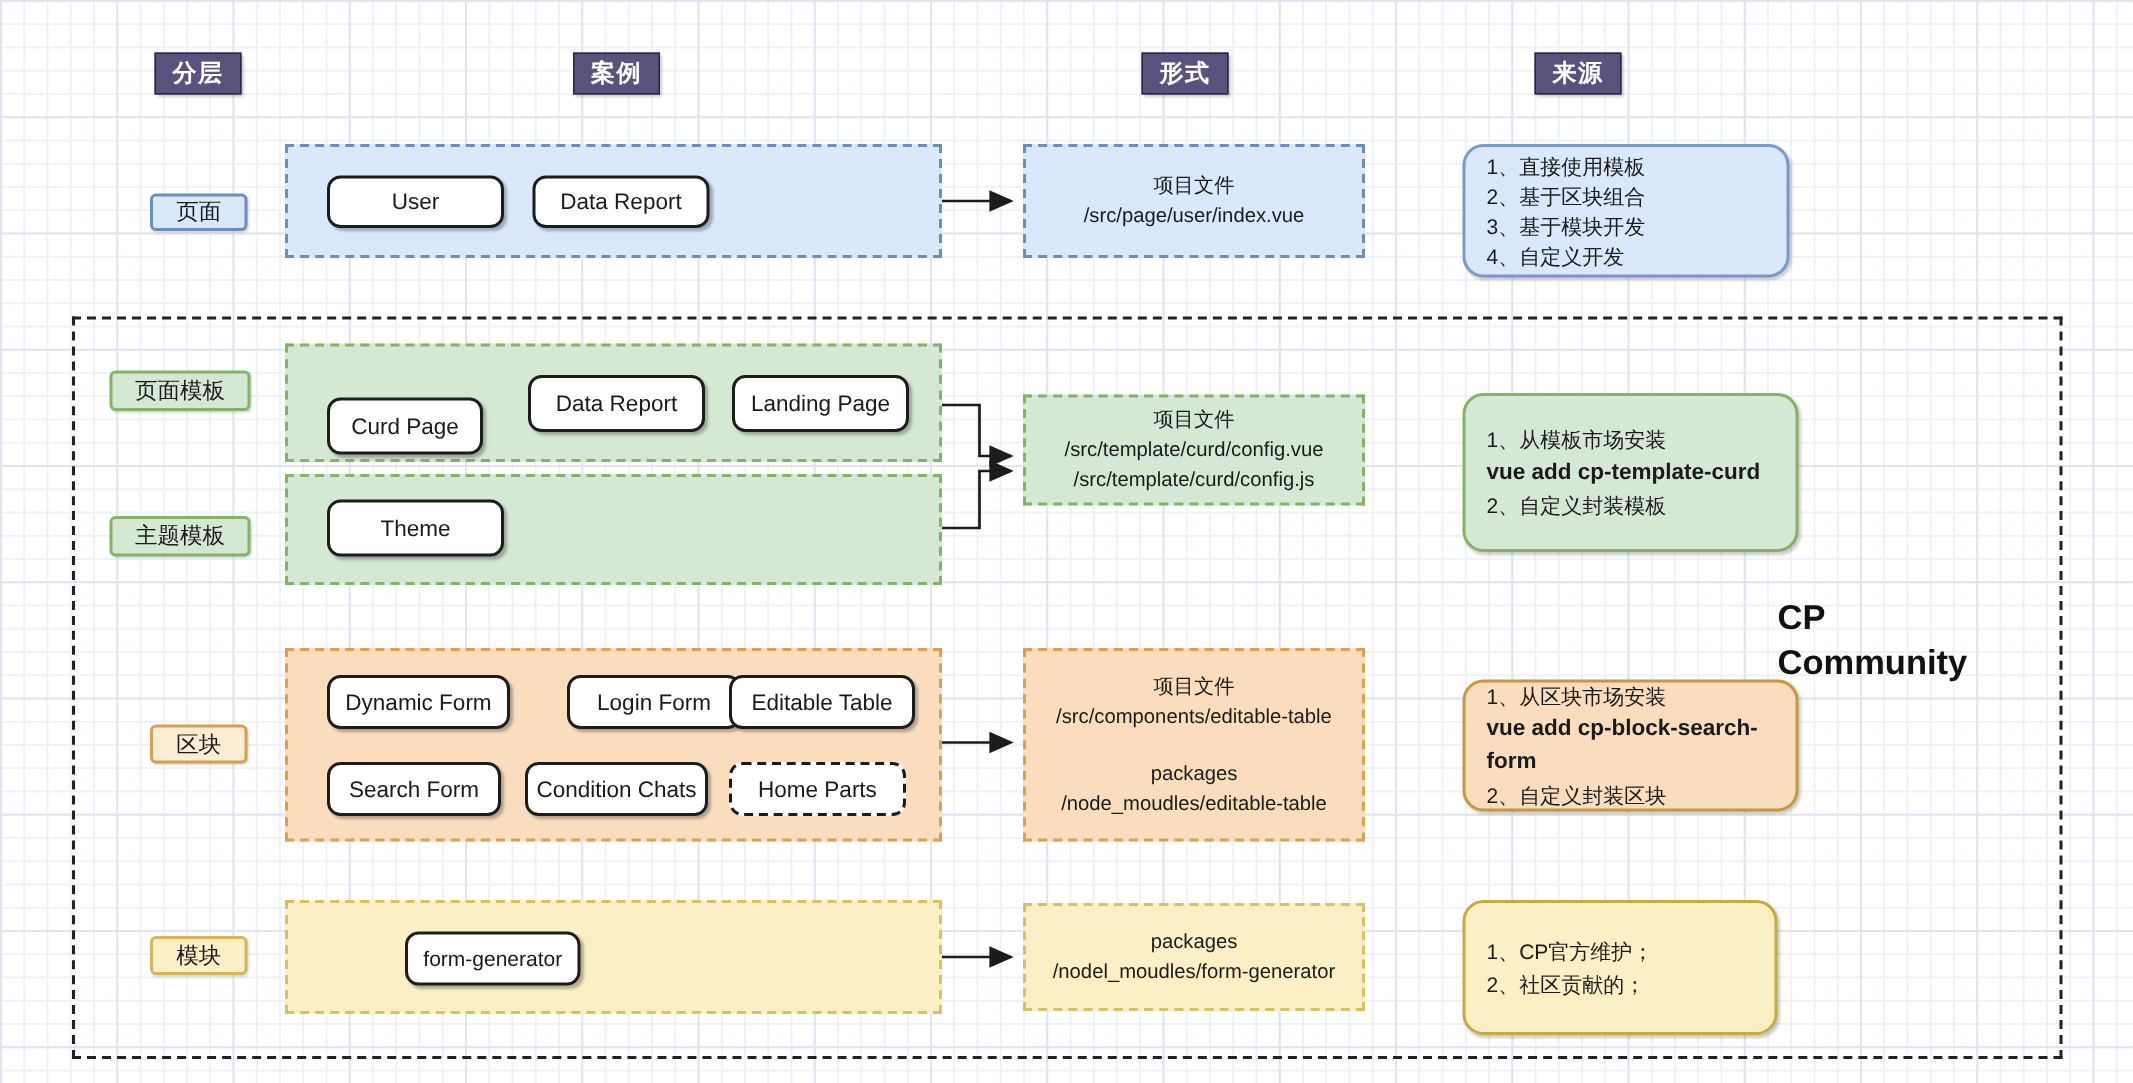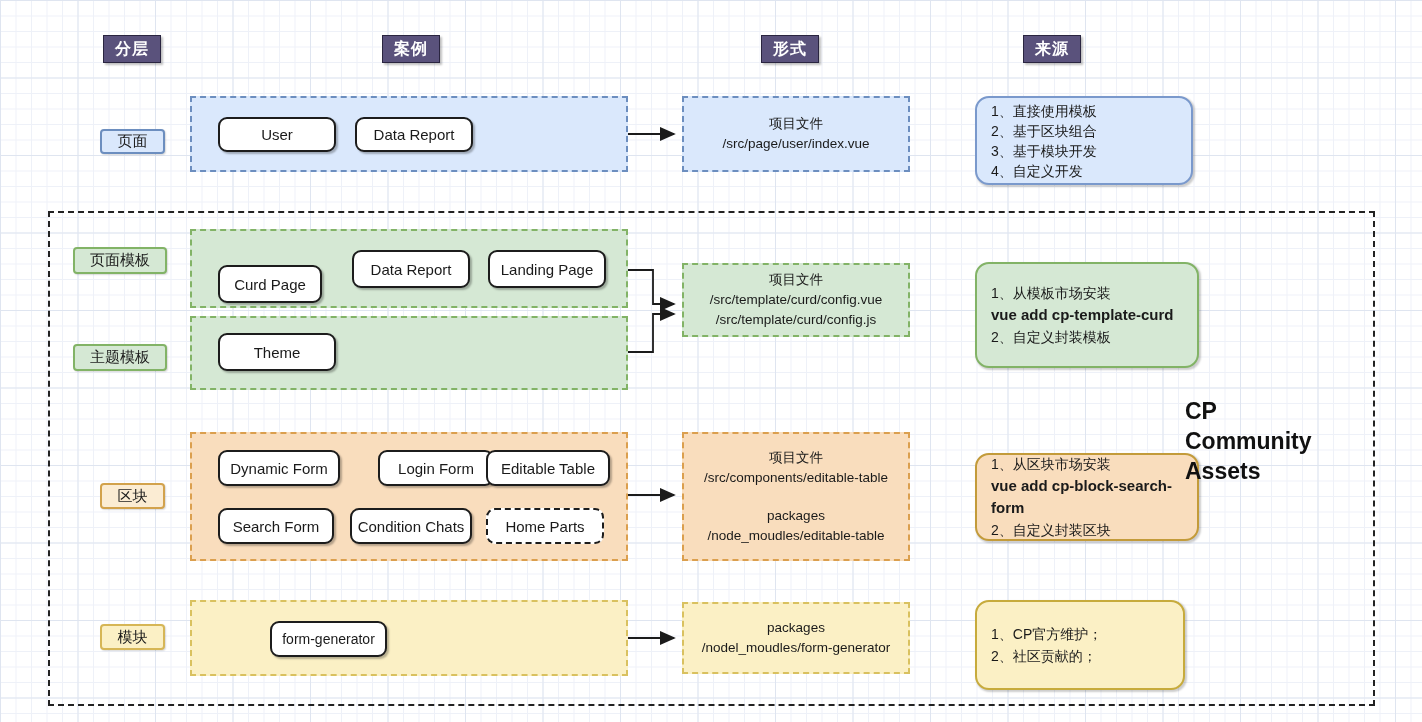--- a/index.html
+++ b/index.html
@@ -233,16 +233,15 @@
   </div>
 
   <div class="abs srcbox yellow" style="left:975px;top:600px;width:210px;height:90px;">
     <div>1、CP官方维护；</div>
     <div>2、社区贡献的；</div>
   </div>
 
   <div class="abs community" style="left:1185px;top:396px;width:170px;">
     <div>CP</div>
     <div>Community</div>
-    <div>Assets</div>
   </div>
 
 </div>
 
 </body></html>

